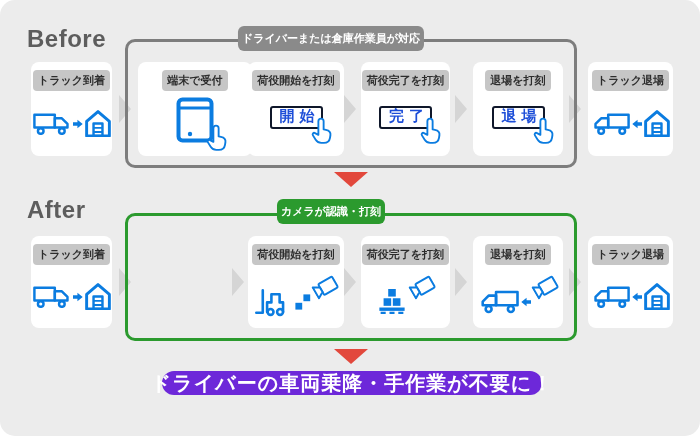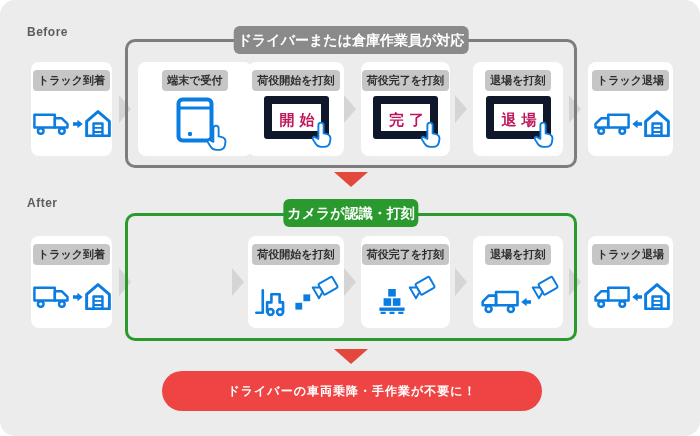--- a/index.html
+++ b/index.html
@@ -1,57 +1,57 @@
 <!DOCTYPE html>
 <html><head>
 <meta charset="utf-8">
 <style>
   html,body{margin:0;padding:0;background:#ffffff;}
   body{font-family:"Liberation Sans","DejaVu Sans",sans-serif;}
   .canvas{position:relative;width:700px;height:436px;background:#ececec;border-radius:15px;overflow:hidden;}
 
-  .heading{position:absolute;left:27px;font-size:12px;font-weight:bold;color:#5d5d5d;letter-spacing:.5px;}
+  .heading{position:absolute;left:27px;font-size:24px;font-weight:bold;color:#5d5d5d;letter-spacing:.5px;}
   .heading.h-before{top:25px;}
   .heading.h-after{top:196px;}
 
   .chev{position:absolute;width:0;height:0;border-left:12px solid #d5d5d5;border-top:14px solid transparent;border-bottom:14px solid transparent;}
   .chev.r1{top:95px;}  .chev.r2{top:268px;}
   .g1{left:119px;} .g2{left:232px;} .g3{left:344px;} .g4{left:455px;} .g5{left:569px;}
 
   .frame{position:absolute;left:125px;width:452px;border-radius:10px;box-sizing:border-box;background:transparent;}
   .frame.f-before{top:39px;height:129px;border:3px solid #7d7d7d;}
   .frame.f-after{top:213px;height:128px;border:3px solid #2b9a2e;}
 
-  .topbadge{position:absolute;left:351px;transform:translateX(-50%);color:#fff;font-weight:bold;font-size:14px;line-height:1;padding:7px 4px;border-radius:6px;white-space:nowrap;}
+  .topbadge{position:absolute;left:331px;transform:translateX(-50%);color:#fff;font-weight:bold;font-size:11px;line-height:1;padding:7px 4px;border-radius:6px;white-space:nowrap;}
   .topbadge.b-gray{top:26px;background:#8a8a8a;}
   .topbadge.b-green{top:199px;background:#2b9a2e;}
 
   .card{position:absolute;background:#fff;border-radius:8px;display:flex;flex-direction:column;align-items:center;}
   .card.r1{top:62px;height:94px;}
   .card.r2{top:236px;height:92px;}
   .c1{left:31px;width:81px;} .c2{left:138px;width:114px;} .c3{left:248px;width:96px;}
   .c4{left:361px;width:89px;} .c5{left:473px;width:90px;} .c6{left:588px;width:85px;}
 
   .card-label{margin-top:8px;background:#c6c6c6;color:#2d2d2d;font-size:11px;font-weight:bold;line-height:1;padding:5px 5px;border-radius:4px;white-space:nowrap;}
   .icon-area{flex:1;width:100%;display:flex;align-items:center;justify-content:center;gap:2px;position:relative;}
 
   .flip{display:flex;transform:scaleX(-1);}
   .cam{transform:rotate(-30deg);margin-top:-18px;}
   .lowered{margin-top:10px;}
 
-  .tap-btn{position:relative;border:8px solid #0f172a;border-radius:3px;background:#fff;color:#be185d;font-weight:bold;font-size:15px;line-height:1;letter-spacing:5px;padding:8px 1px 4px 8px;margin-bottom:12px;}
+  .tap-btn{position:relative;border:2px solid #0f172a;border-radius:3px;background:#fff;color:#1d4ed8;font-weight:bold;font-size:15px;line-height:1;letter-spacing:5px;padding:0 1px 4px 8px;margin-bottom:12px;}
   .hand{position:absolute;width:25px;height:28px;}
   .tap-btn .hand{right:-13px;bottom:-17px;}
   .tablet-wrap{position:relative;margin-bottom:4px;}
   .tablet-wrap .hand{right:-15px;bottom:-4px;}
 
   .red-tri{position:absolute;left:351px;transform:translateX(-50%);width:0;height:0;border-left:17px solid transparent;border-right:17px solid transparent;border-top:15px solid #e2483c;}
   .tri1{top:172px;} .tri2{top:349px;}
 
-  .pill{position:absolute;left:162px;top:371px;width:380px;height:40px;background:#ef4444;border-radius:21px;color:#fff;font-weight:bold;font-size:12px;letter-spacing:1px;display:flex;align-items:center;justify-content:center;white-space:nowrap;}
+  .pill{position:absolute;left:162px;top:371px;width:380px;height:24px;background:#6d28d9;border-radius:21px;color:#fff;font-weight:bold;font-size:20px;letter-spacing:1px;display:flex;align-items:center;justify-content:center;white-space:nowrap;}
 </style>
 </head>
 <body>
 
 <div class="canvas">
 
   <div class="heading h-before">Before</div>
   <div class="heading h-after">After</div>
 
   <div class="chev r1 g1"></div>

